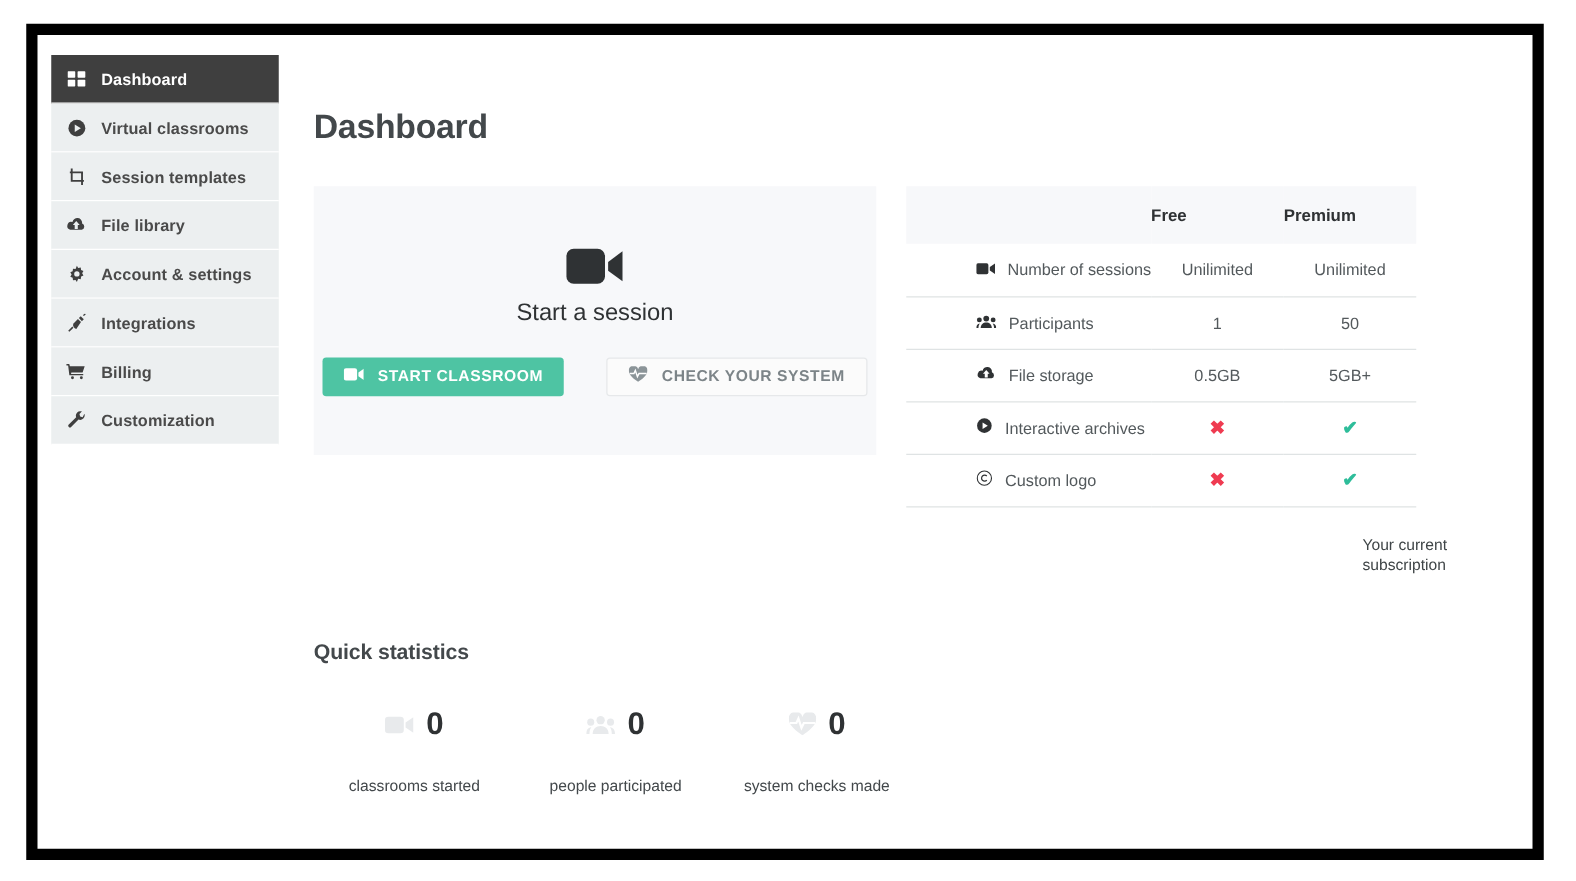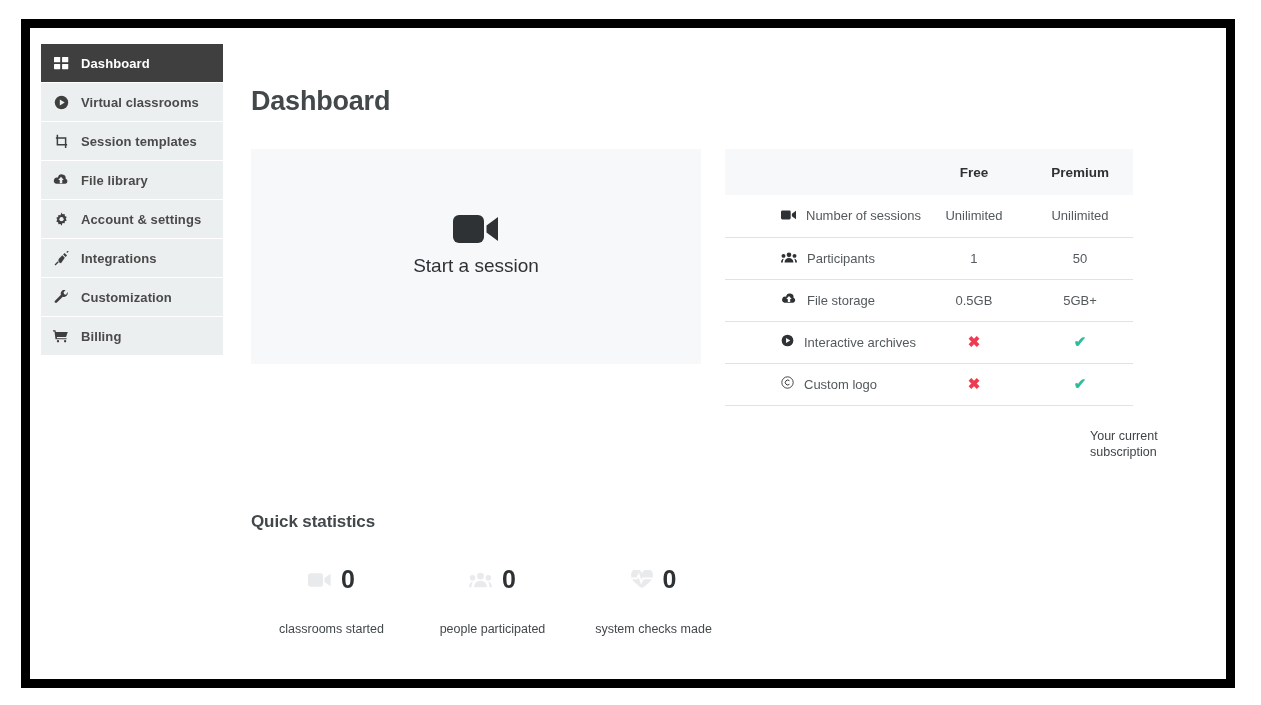--- a/index.html
+++ b/index.html
@@ -128,21 +128,21 @@
   }
   #plan-table thead th {
     background: #f7f8fa;
     height: 46px;
     font-size: 13.5px;
     font-weight: bold;
     color: #2f3234;
     vertical-align: middle;
   }
   #plan-table th.col-feature { width: 48%; }
-  #plan-table th.col-plan { width: 26%; text-align: center; }
+  #plan-table th.col-plan { width: 26%; text-align: left; }
   #plan-table tbody td {
     height: 42px;
     border-bottom: 1px solid #dfe3e4;
     color: #53595c;
     vertical-align: middle;
     font-size: 13px;
   }
   #plan-table tbody td.feature {
     padding-left: 12px;
   }
@@ -288,54 +288,74 @@
           <path d="M8.9 4.5 L4.9 8.5 a3.7 3.7 0 0 0 2.6 4.6 L11.5 7.1 Z"></path>
           <path d="M4.6 11.4 L1.1 14.9" stroke="#3f3f3f" stroke-width="1.4"></path>
           <path d="M13.6 1.6 L15.2 0" stroke="#3f3f3f" stroke-width="1.2"></path>
         </svg>
       </span>
       <span class="nav-label">Integrations</span>
     </div>
 
     <div class="nav-item">
       <span class="nav-icon">
-        <svg width="15" height="15" viewBox="0 0 16 16" fill="#3f3f3f">
-          <path d="M14.4 2.1a3.9 3.9 0 0 1-5 5L3.1 13.4a1.4 1.4 0 1 1-2-2L7.4 5.1a3.9 3.9 0 0 1 5-5L10.2 2.4l.6 2.1 2.1.6Z"></path>
-        </svg>
-      </span>
-      <span class="nav-label">Customization</span>
-    </div>
-
-    <div class="nav-item">
-      <span class="nav-icon">
         <svg width="16" height="14" viewBox="0 0 18 15" fill="#3f3f3f">
           <path d="M0 1h2.7l.6 2.1h13.3l-1.9 5.6H4.6l-.3 1.2h11v1.3H2.8L1.7 2.3H0Z"></path>
           <circle cx="5.6" cy="13.4" r="1.3"></circle>
           <circle cx="13.6" cy="13.4" r="1.3"></circle>
         </svg>
       </span>
       <span class="nav-label">Billing</span>
+    </div>
+
+    <div class="nav-item">
+      <span class="nav-icon">
+        <svg width="15" height="15" viewBox="0 0 16 16" fill="#3f3f3f">
+          <path d="M14.4 2.1a3.9 3.9 0 0 1-5 5L3.1 13.4a1.4 1.4 0 1 1-2-2L7.4 5.1a3.9 3.9 0 0 1 5-5L10.2 2.4l.6 2.1 2.1.6Z"></path>
+        </svg>
+      </span>
+      <span class="nav-label">Customization</span>
     </div>
 
   </nav>
 
   <main id="main">
 
     <h1 id="page-title">Dashboard</h1>
 
     <div id="columns">
 
       <section id="session-card">
         <div id="session-cam">
           <svg width="46" height="32" viewBox="0 0 46 32" fill="#2f3234">
             <rect x="0" y="2" width="31" height="28" rx="6"></rect>
             <path d="M33.5 12.5 L45 4 V28 L33.5 19.5 Z"></path>
           </svg>
         </div>
         <div id="session-title">Start a session</div>
+        <div id="session-buttons">
+          <button class="btn" id="btn-start-classroom">
+            <span>
+              <svg width="16" height="11" viewBox="0 0 18 12" fill="#ffffff">
+                <rect x="0" y="0.5" width="12" height="11" rx="2"></rect>
+                <path d="M13.2 4.4 L18 1 V11 L13.2 7.6 Z"></path>
+              </svg>
+            </span>
+            <span>START CLASSROOM</span>
+          </button>
+          <button class="btn" id="btn-check-system">
+            <span>
+              <svg width="15" height="13" viewBox="0 0 16 14" fill="#8b9498">
+                <path d="M8 13.4 C8 13.4 0 8.6 0 4.3 A4 4 0 0 1 8 2.6 A4 4 0 0 1 16 4.3 C16 8.6 8 13.4 8 13.4 Z"></path>
+                <path d="M0.6 6.2 H4.4 L5.6 3.6 L7.4 9 L8.8 6.2 H15.4" stroke="#ffffff" stroke-width="1.25" fill="none"></path>
+              </svg>
+            </span>
+            <span>CHECK YOUR SYSTEM</span>
+          </button>
+        </div>
       </section>
 
       <div style="flex:1; min-width:0;">
         <table id="plan-table">
           <thead>
             <tr>
               <th class="col-feature"></th>
               <th class="col-plan">Free</th>
               <th class="col-plan">Premium</th>
             </tr>

